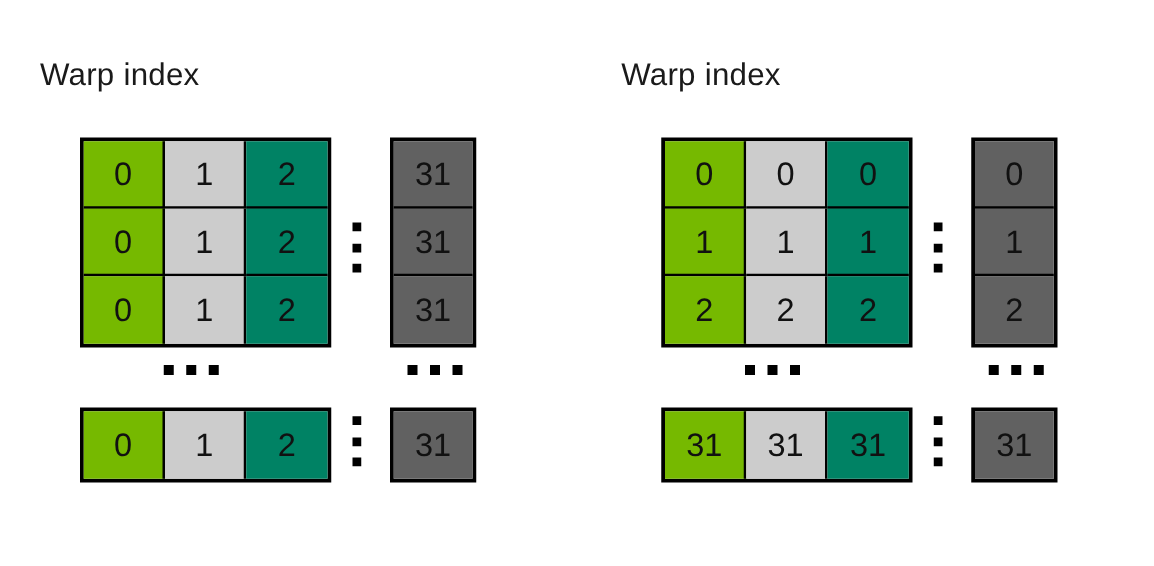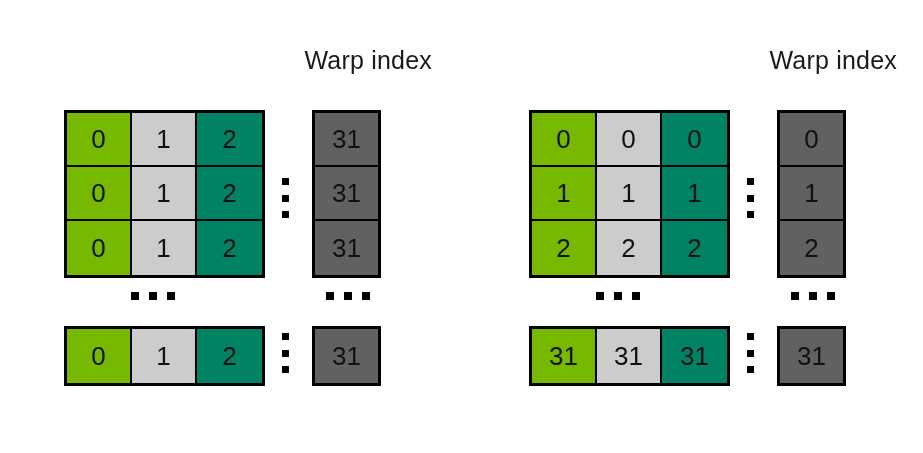--- a/index.html
+++ b/index.html
@@ -23,21 +23,21 @@
     height: 453px;
   }
   #panel-left  { left: 32px; }
   #panel-right { left: 497px; }
 
   .panel-title {
     position: absolute;
     top: 46px;
     left: 0;
     width: 400px;
-    text-align: right;
+    text-align: left;
     font-size: 25px;
     color: #1a1a1a;
     letter-spacing: 0.2px;
     white-space: nowrap;
   }
 
   
   .matrix {
     position: absolute;
     left: 32px;

